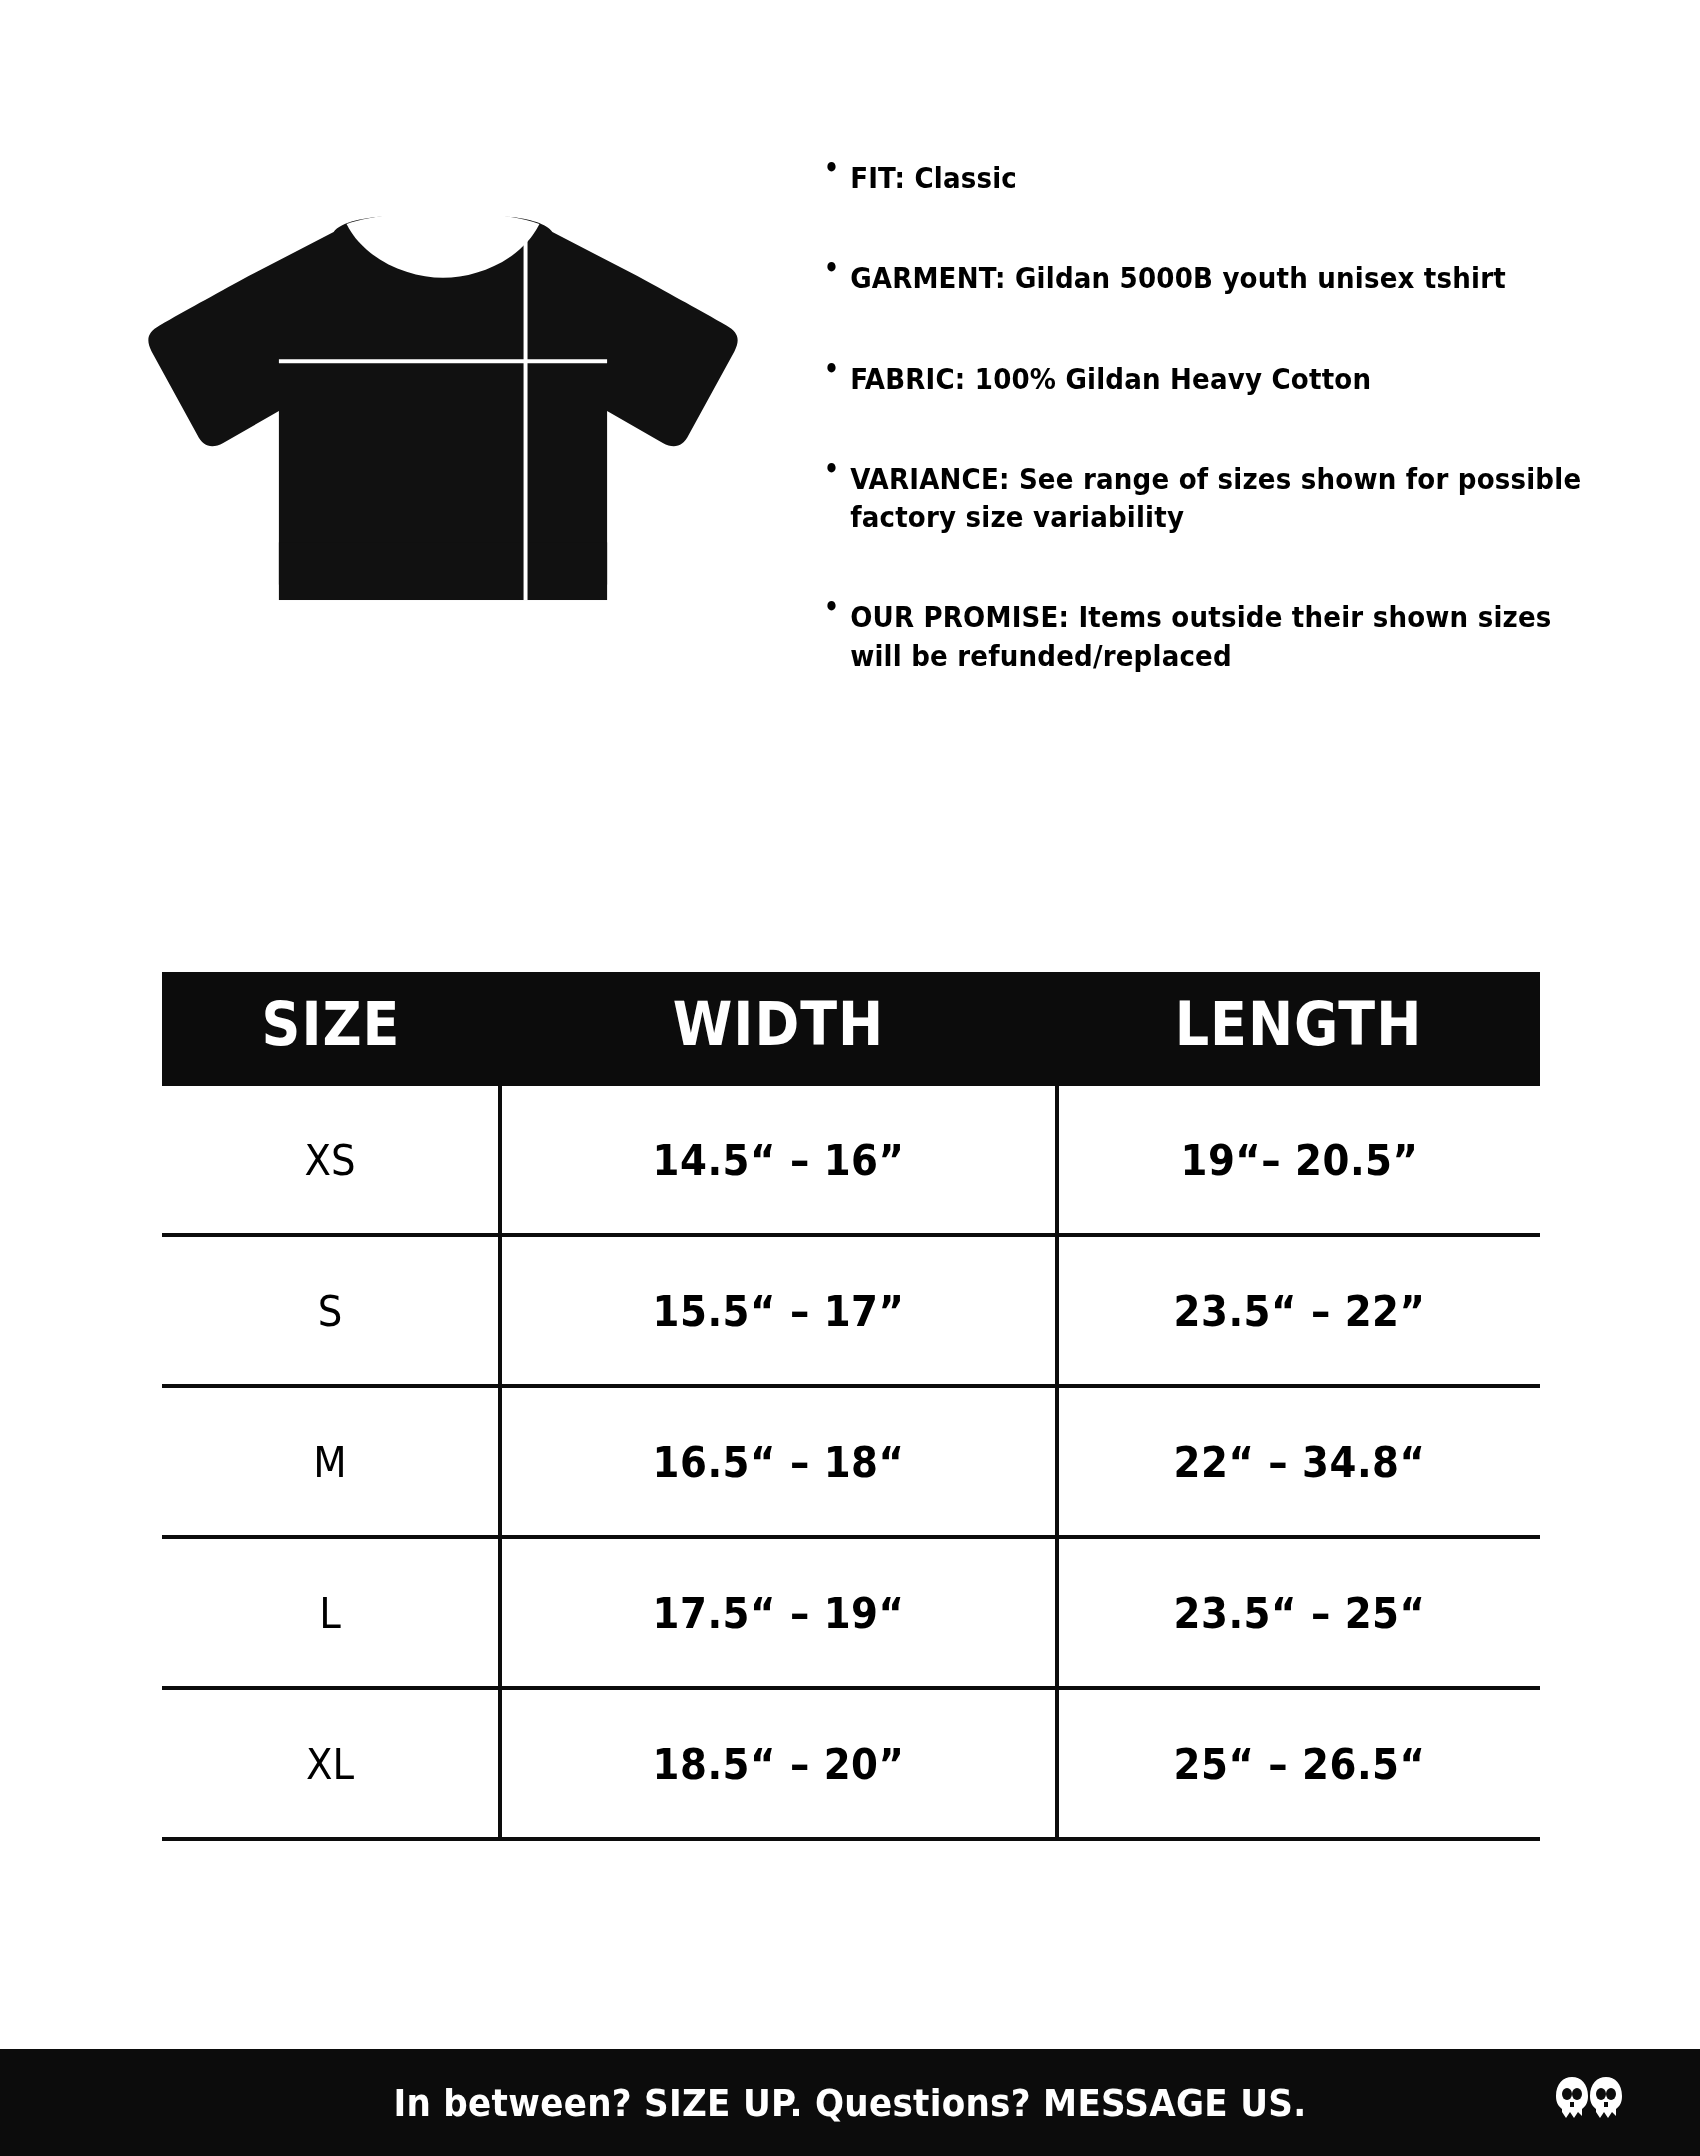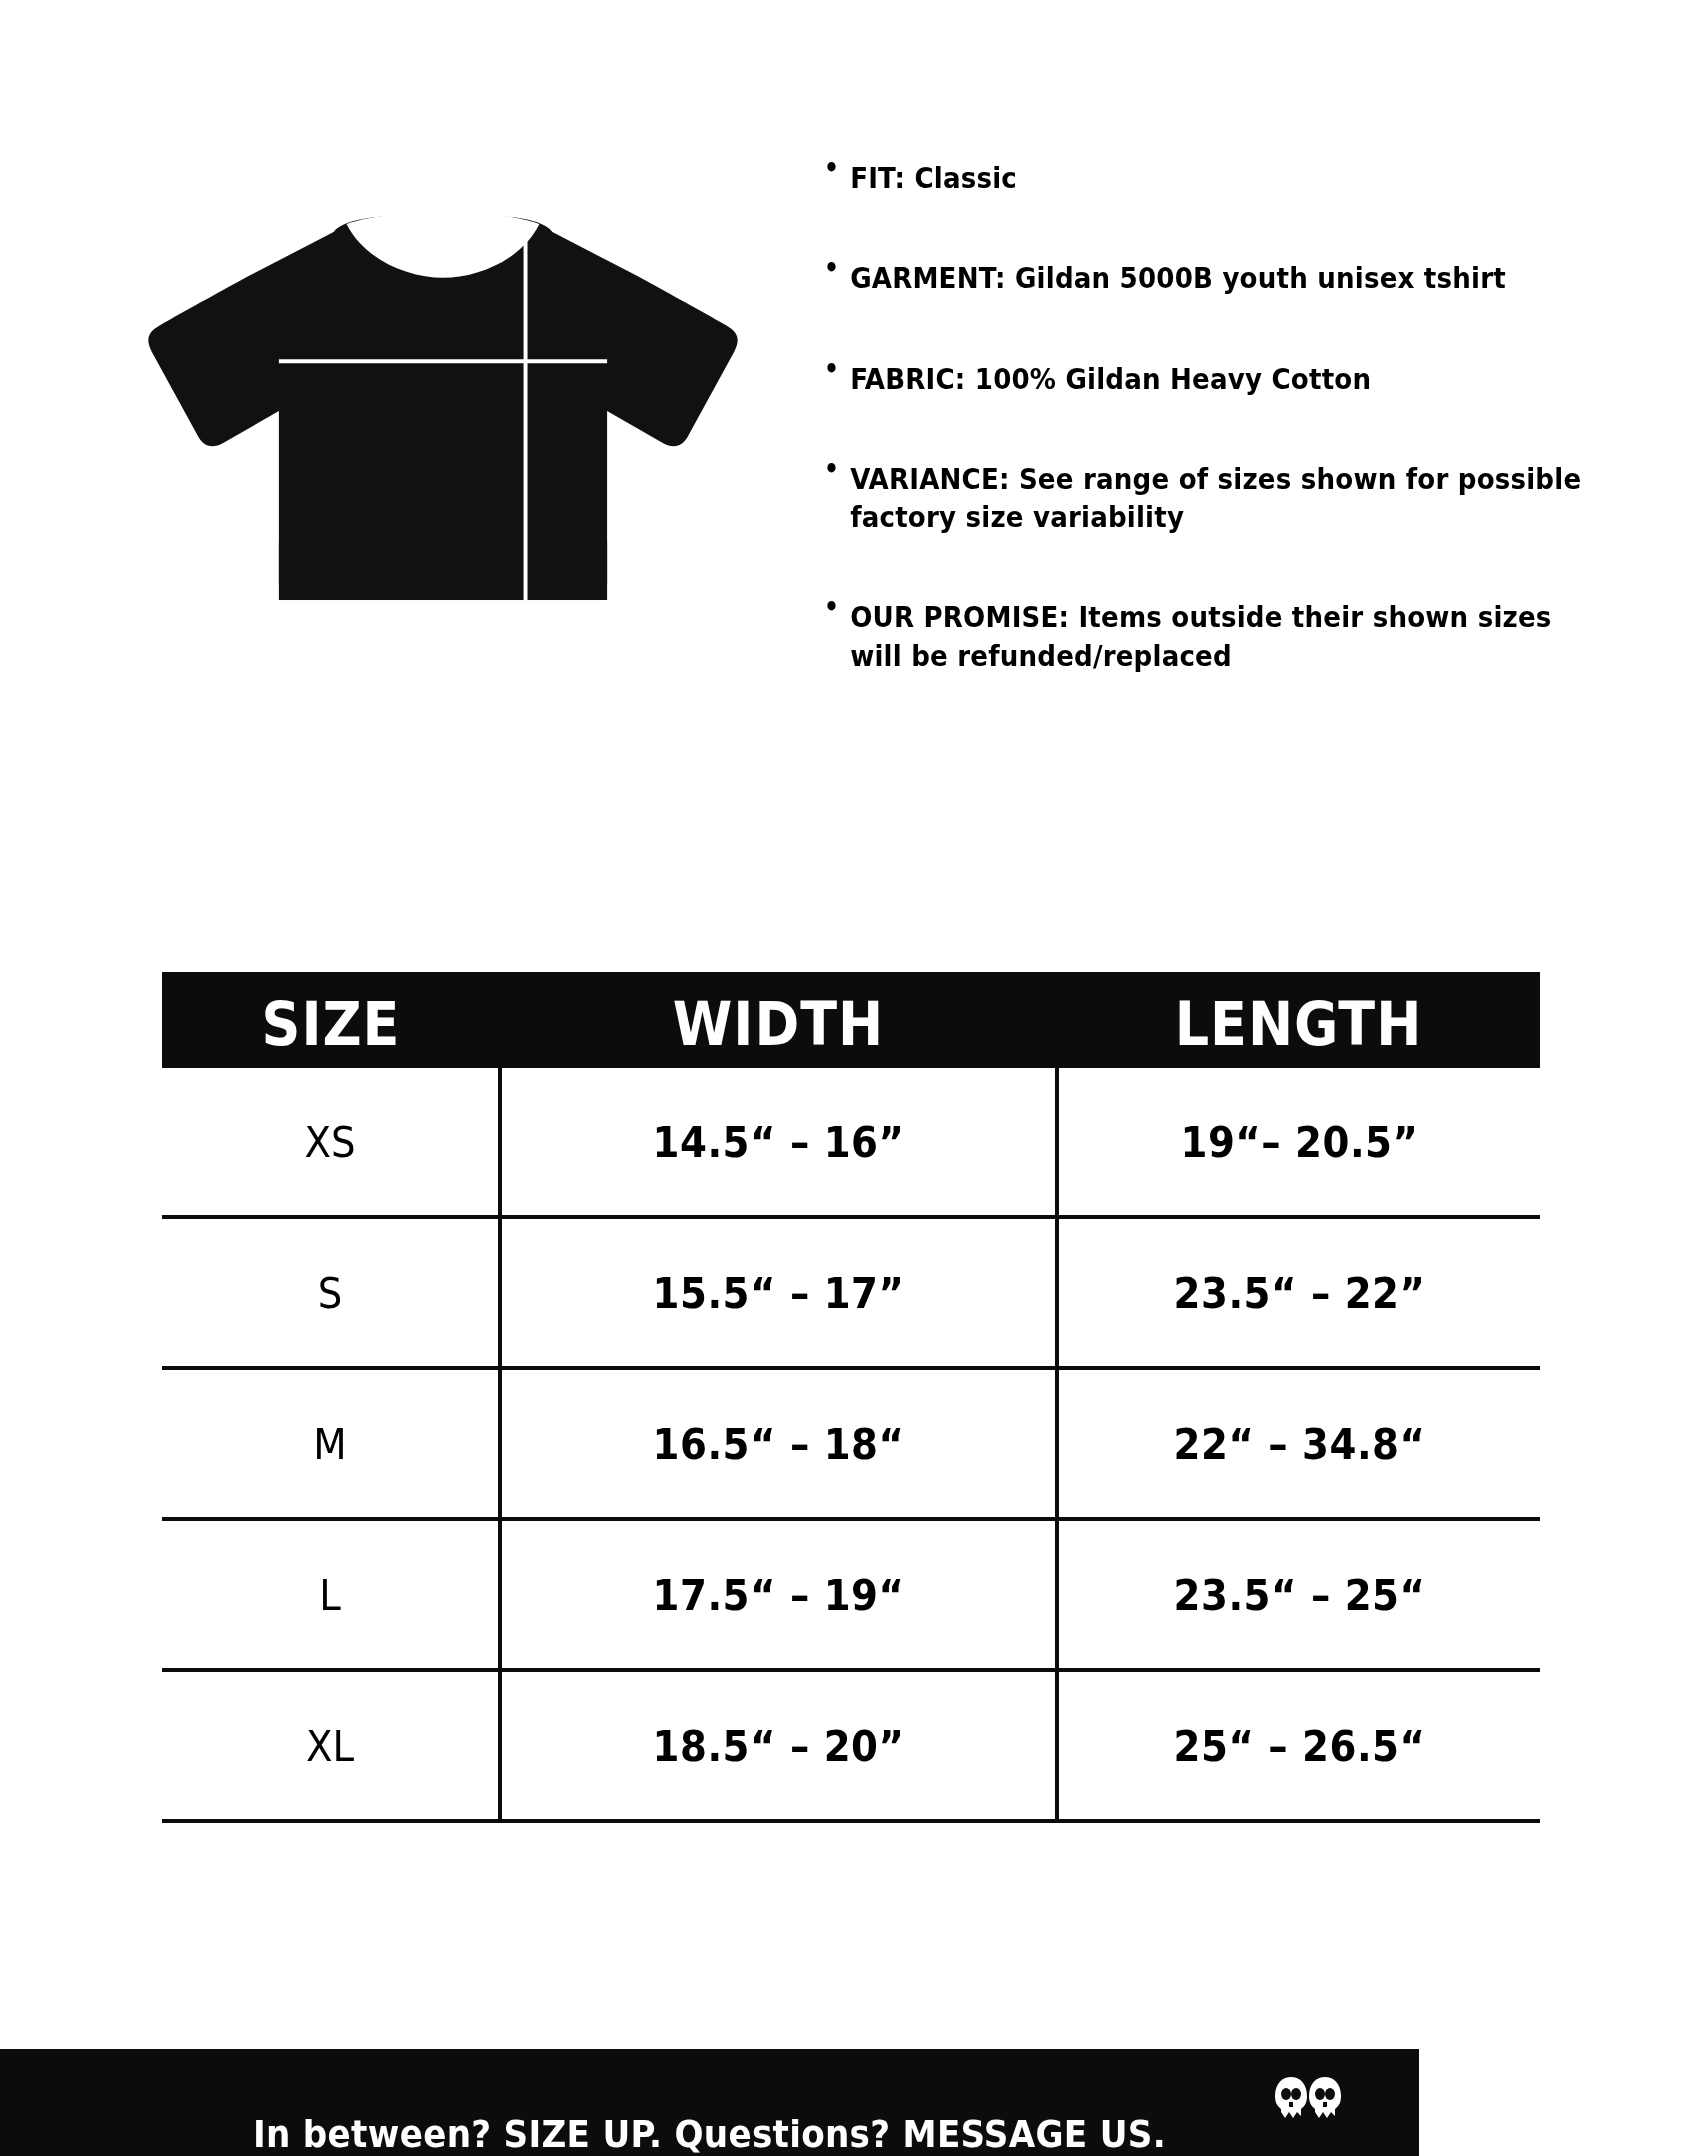--- a/index.html
+++ b/index.html
@@ -114,21 +114,21 @@
   table.size-table col.c1 { width: 338px; }
   table.size-table col.c2 { width: 557px; }
   table.size-table col.c3 { width: 483px; }
 
   .size-table thead th {
     background: #0c0c0c;
     color: #ffffff;
     font-size: 60px;
     font-weight: 700;
     letter-spacing: 1px;
-    padding: 22px 0 14px 0;
+    padding: 22px 0 32px 0;
     font-family: "DejaVu Sans Condensed", "DejaVu Sans", sans-serif;
     line-height: 1;
   }
   .size-table tbody td {
     text-align: center;
     border-bottom: 4px solid #0c0c0c;
     height: 145px;
     vertical-align: middle;
     font-family: "DejaVu Sans Condensed", "DejaVu Sans", sans-serif;
   }
@@ -146,26 +146,26 @@
   .size-table tbody td.meas.width-cell {
     border-right: 4px solid #0c0c0c;
     margin-top: 28px;
   }
 
   
   .footer {
     position: absolute;
     left: 0;
     bottom: 0;
-    width: 1419px;
+    width: 1700px;
     height: 107px;
     background: #0c0c0c;
     color: #ffffff;
     display: flex;
-    align-items: flex-end;
+    align-items: center;
     justify-content: center;
   }
   .footer-text {
     font-size: 38px;
     font-weight: 700;
     letter-spacing: 0.3px;
     font-family: "DejaVu Sans Condensed", "DejaVu Sans", sans-serif;
     white-space: nowrap;
   }
   .footer-logo {

